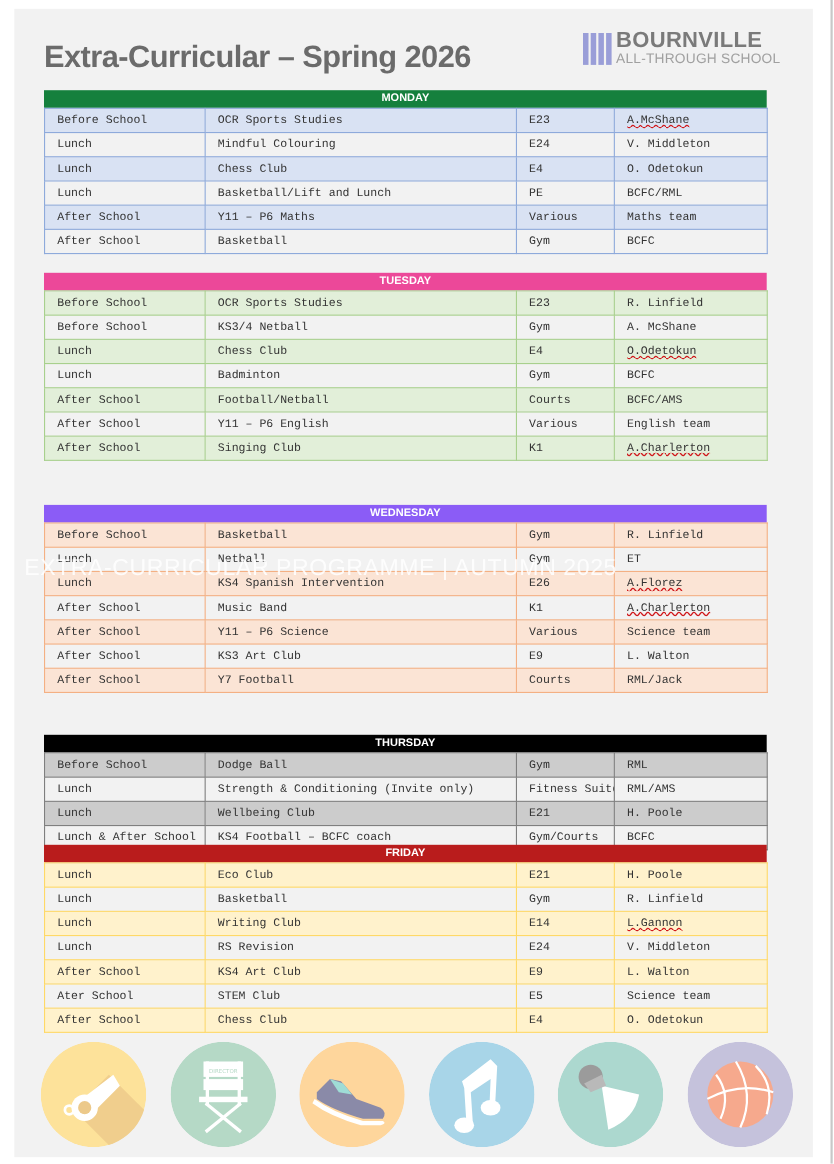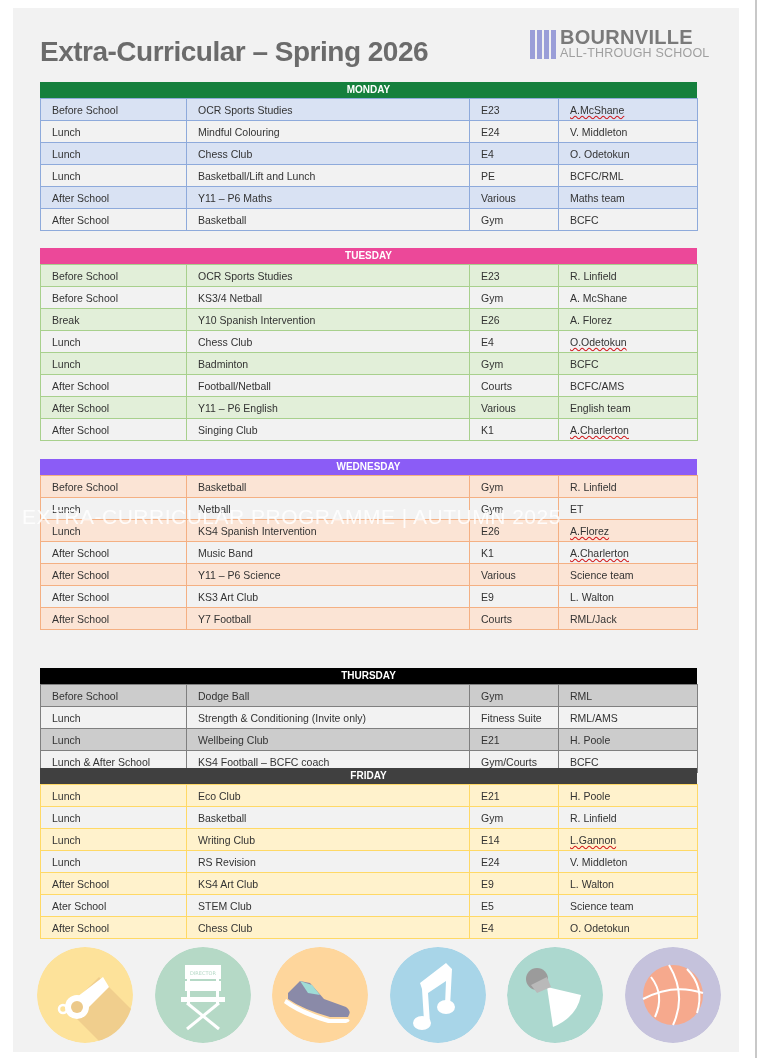--- a/index.html
+++ b/index.html
@@ -7,21 +7,21 @@
   .page { position:absolute; left:13px; top:8px; width:726px; height:1044px; background:#f2f2f2; }
   .rule { position:absolute; left:755px; top:0; width:2px; height:1058px; background:#c8c8c8; }
   .title { position:absolute; left:40px; top:36px; font-family:"Liberation Sans", sans-serif; font-weight:bold; font-size:28px; color:#6b6b6b; letter-spacing:-0.5px;text-align:right; }
   .logo { position:absolute; left:530px; top:28px; width:190px; height:36px; }
   .logo .bars { position:absolute; left:0; top:2px; width:26px; height:29px; display:flex; gap:2px; }
   .logo .bars span { flex:1; background:#9a9ed8; }
   .logo .name { position:absolute; left:30px; top:-2px; font-family:"Liberation Sans", sans-serif; font-weight:bold; font-size:20px; color:#7a7a7a; letter-spacing:0.3px; }
   .logo .sub { position:absolute; left:30px; top:18px; font-family:"Liberation Sans", sans-serif; font-size:12.5px; color:#a0a0a0; letter-spacing:0.2px; }
   .day { position:absolute; left:40px; width:657px; }
   .day .hdr { height:16px; line-height:16px; text-align:center; color:#fff; font-weight:bold; font-size:10px; font-family:"Liberation Sans", sans-serif; }
-  table { border-collapse:collapse; width:657px; table-layout:fixed; font-family:Liberation Sans, sans-serif; font-size:10.5px; color:#333; }
+  table { border-collapse:collapse; width:657px; table-layout:fixed; font-family:Liberation Mono, monospace; font-size:10.5px; color:#333; }
   td { padding:0 0 0 11px; height:21px; vertical-align:middle; white-space:nowrap; overflow:hidden; }
   col.c1 { width:146px; } col.c2 { width:283px; } col.c3 { width:89px; } col.c4 { width:139px; }
   .sq { text-decoration:underline wavy #d0181b; text-decoration-skip-ink:none; }
   
   .mon .hdr { background:#15803d; }
   .mon table td { border:1px solid #8eaadb; }
   .mon tr:nth-child(odd) td { background:#d9e2f3; }
   .mon tr:nth-child(even) td { background:#f2f2f2; }
   
   .tue .hdr { background:#ec4899; }
@@ -32,21 +32,21 @@
   .wed .hdr { background:#8b5cf6; }
   .wed table td { border:1px solid #f4b083; }
   .wed tr:nth-child(odd) td { background:#fbe4d5; }
   .wed tr:nth-child(even) td { background:#f2f2f2; }
   
   .thu .hdr { background:#000000; }
   .thu table td { border:1px solid #7f7f7f; }
   .thu tr:nth-child(odd) td { background:#cccccc; }
   .thu tr:nth-child(even) td { background:#f2f2f2; }
   
-  .fri .hdr { background:#404040; }
+  .fri .hdr { background:#b91c1c; }
   .fri table td { border:1px solid #ffd966; }
   .fri tr:nth-child(odd) td { background:#fff2cc; }
   .fri tr:nth-child(even) td { background:#f2f2f2; }
   .watermark { position:absolute; left:22px; top:505px; font-family:"Liberation Sans", sans-serif; font-size:21px; color:rgba(255,255,255,0.85); letter-spacing:0.5px; pointer-events:none; white-space:nowrap; }
   .icons { position:absolute; left:37px; top:947px; width:684px; height:96px; }
   .icon { position:absolute; top:0; width:96px; height:96px; border-radius:50%; overflow:hidden; }
   .icon svg { width:96px; height:96px; display:block; }
 </style>
 </head>
 <body>
@@ -133,26 +133,20 @@
           <td><span>E23</span></td>
           <td><span>R. Linfield</span></td>
         </tr>
         <tr>
           <td><span>Before School</span></td>
           <td><span>KS3/4 Netball</span></td>
           <td><span>Gym</span></td>
           <td><span>A.   McShane</span></td>
         </tr>
         <tr>
-          <td><span>Break</span></td>
-          <td><span>Y10 Spanish Intervention</span></td>
-          <td><span>E26</span></td>
-          <td><span>A.   Florez</span></td>
-        </tr>
-        <tr>
           <td><span>Lunch</span></td>
           <td><span>Chess Club</span></td>
           <td><span>E4</span></td>
           <td><span class="sq">O.Odetokun</span></td>
         </tr>
         <tr>
           <td><span>Lunch</span></td>
           <td><span>Badminton</span></td>
           <td><span>Gym</span></td>
           <td><span>BCFC</span></td>

